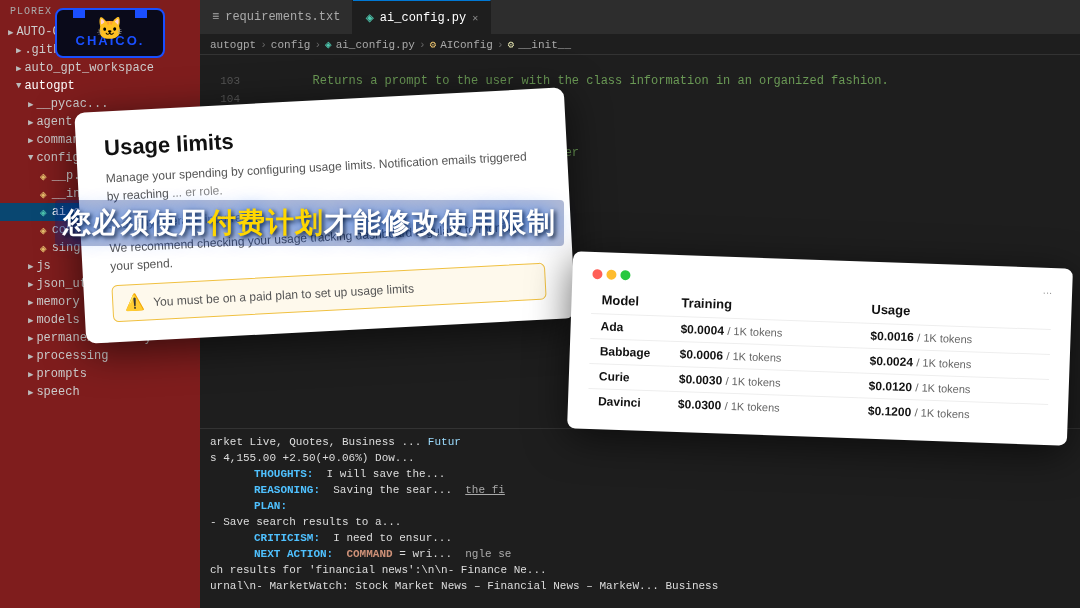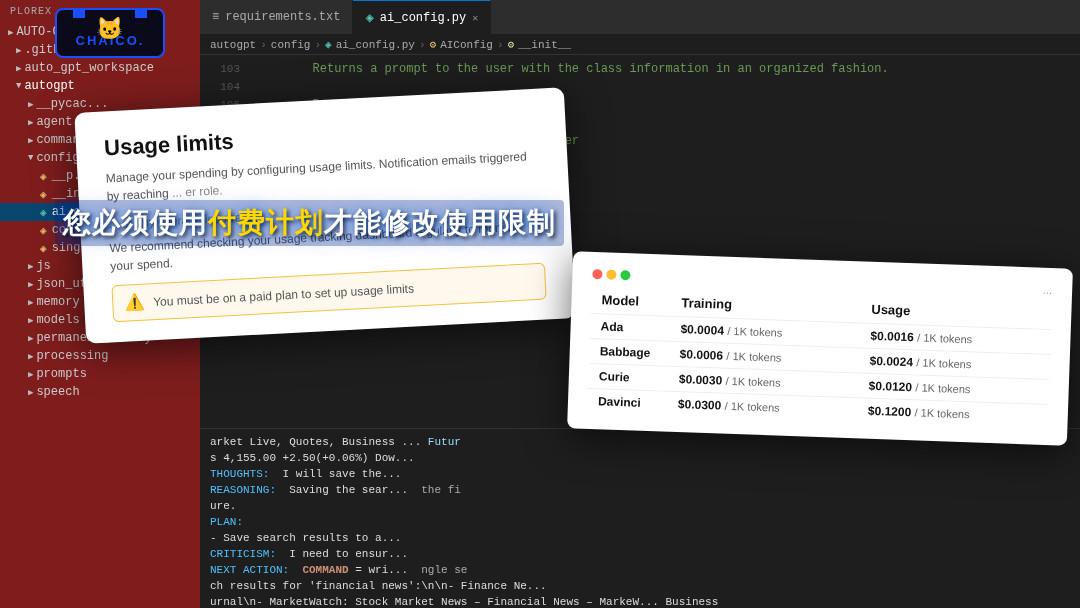--- a/index.html
+++ b/index.html
@@ -134,20 +134,21 @@
       flex: 1;
       overflow: hidden;
       position: relative;
       background: #1e1e1e;
     }
 
     .code-lines {
       padding: 5px 0;
       font-size: 12px;
       line-height: 18px;
+      margin-top: 12px;
     }
 
     .code-line {
       display: flex;
       padding: 0 10px 0 0;
     }
 
     .line-num {
       width: 40px;
       text-align: right;
@@ -172,21 +173,21 @@
       border-top: 1px solid #333;
       overflow: hidden;
       flex-shrink: 0;
       font-size: 11px;
       color: #ddd;
       padding: 5px 10px;
       line-height: 16px;
     }
 
     .terminal-line { white-space: pre-wrap; word-break: break-all; }
-    .term-label { color: #4fc1ff; font-weight: normal; }
+    .term-label { color: #4fc1ff; font-weight: bold; margin-left: 44px; }
 
     
     .overlay-container {
       position: absolute;
       top: 0; left: 0; width: 100%; height: 100%;
       pointer-events: none;
     }
 
     
     .usage-limits-card {
@@ -531,22 +532,21 @@
           <span class="line-num">110</span>
           <span class="code-content kw-orange">        ...independently without"</span>
         </div>
       </div>
     </div>
 
     <div class="terminal-area">
       <div class="terminal-line">arket Live, Quotes, Business ... <span style="color:#9cdcfe;">Futur</span></div>
       <div class="terminal-line">s 4,155.00 +2.50(+0.06%) Dow...</div>
       <div class="terminal-line"><span class="term-label">THOUGHTS:</span>  I will save the...</div>
-      <div class="terminal-line"><span class="term-label">REASONING:</span>  Saving the sear...  <span style="color:#aaa;">the fi</span></div>
-      <div class="terminal-line">ure.</div>
+      <div class="terminal-line"><span class="term-label">REASONING:</span>  Saving the sear...  <span style="color:#aaa;text-decoration:underline;">the fi</span></div>
       <div class="terminal-line"><span class="term-label">PLAN:</span></div>
       <div class="terminal-line">- Save search results to a...</div>
       <div class="terminal-line"><span class="term-label">CRITICISM:</span>  I need to ensur...</div>
       <div class="terminal-line"><span class="term-label">NEXT ACTION:</span>  <span style="color:#ce9178;font-weight:bold;">COMMAND</span> = wri...  <span style="color:#aaa;margin-top:12px;">ngle se</span></div>
       <div class="terminal-line">ch results for 'financial news':\n\n- Finance Ne...</div>
       <div class="terminal-line">urnal\n- MarketWatch: Stock Market News – Financial News – MarkeW... Business</div>
 
     </div>
   </div>
 </div>

